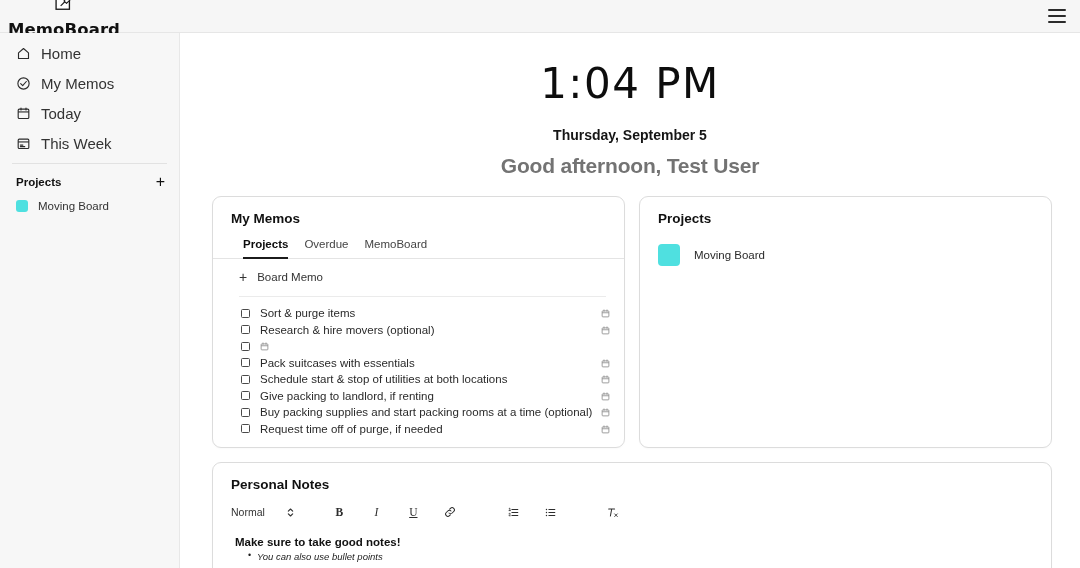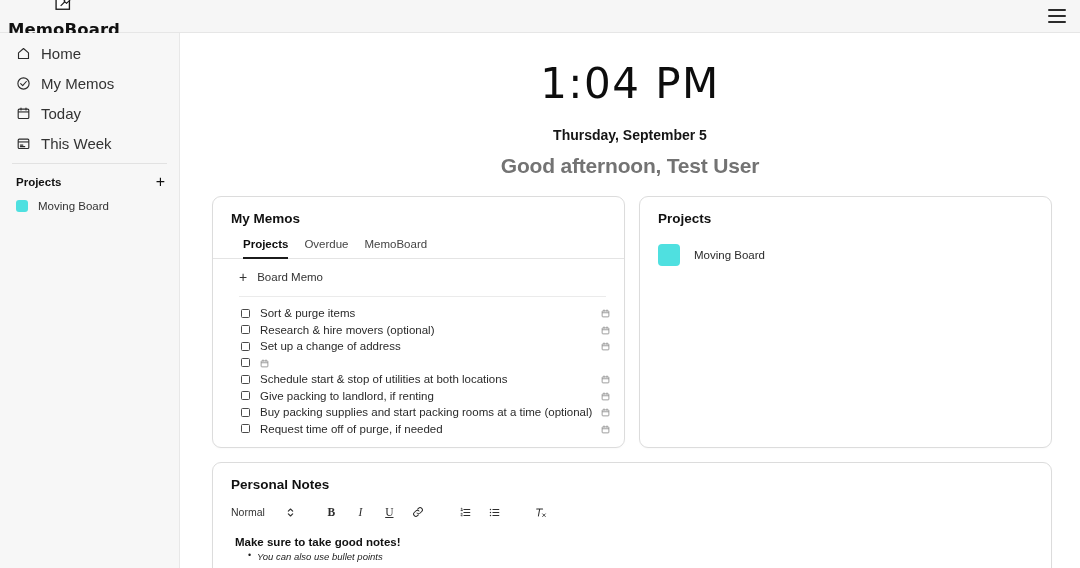--- a/index.html
+++ b/index.html
@@ -130,21 +130,21 @@
   .proj-card-label { font-size: 11.5px; color: #2a2a2a; }
 
   
   .notes-wrap { padding: 14px 28px 0 32px; }
   .notes-card {
     border: 1px solid #dcdcdc; border-top-left-radius: 9px; border-top-right-radius: 9px;
     background: #fff; padding: 14px 0 0 0; height: 200px; overflow: hidden;
     box-shadow: 0 1px 2px rgba(0,0,0,0.025);
   }
   .notes-title { font-size: 13.5px; font-weight: bold; color: #111; padding-left: 18px; }
-  .toolbar { display: flex; align-items: center; padding: 12px 0 0 18px; gap: 8px; }
+  .toolbar { display: flex; align-items: center; padding: 12px 0 0 18px; gap: 16px; }
   .tb-select { display: flex; align-items: center; gap: 22px; margin-right: 19px; cursor: pointer; }
   .tb-select .val { font-size: 10.5px; color: #333; }
   .tb-btn {
     width: 21px; height: 16px; display: flex; align-items: center; justify-content: center;
     cursor: pointer; color: #2d2d2d;
   }
   .tb-gap { width: 10px; }
   .tb-btn .g { font-size: 11.5px; font-weight: bold; font-family: "Liberation Serif", serif; }
   .tb-btn .gi { font-size: 11.5px; font-style: italic; font-family: "Liberation Serif", serif; }
   .tb-btn .gu { font-size: 11.5px; text-decoration: underline; font-family: "Liberation Serif", serif; }
@@ -273,29 +273,29 @@
                 <span class="checkbox"></span>
                 <span class="task-text">Research &amp; hire movers (optional)</span>
                 <span><svg class="cal-ic" viewBox="0 0 24 24" fill="none" stroke="currentColor" stroke-width="2.2">
                     <rect x="3" y="5" width="18" height="16" rx="2"></rect>
                     <path d="M3 10 H21"></path>
                     <path d="M8 2.5 V6 M16 2.5 V6" stroke-linecap="round"></path>
                   </svg></span>
               </div>
               <div class="task-row">
                 <span class="checkbox"></span>
-                <span class="task-text">Set up a change of address</span>
-                <span><svg class="cal-ic" viewBox="0 0 24 24" fill="none" stroke="currentColor" stroke-width="2.2">
-                    <rect x="3" y="5" width="18" height="16" rx="2"></rect>
-                    <path d="M3 10 H21"></path>
-                    <path d="M8 2.5 V6 M16 2.5 V6" stroke-linecap="round"></path>
-                  </svg></span>
-              </div>
-              <div class="task-row">
-                <span class="checkbox"></span>
+                <span><svg class="cal-ic" viewBox="0 0 24 24" fill="none" stroke="currentColor" stroke-width="2.2">
+                    <rect x="3" y="5" width="18" height="16" rx="2"></rect>
+                    <path d="M3 10 H21"></path>
+                    <path d="M8 2.5 V6 M16 2.5 V6" stroke-linecap="round"></path>
+                  </svg></span>
+              </div>
+              <div class="task-row">
+                <span class="checkbox"></span>
+                <span class="task-text">Pack suitcases with essentials</span>
                 <span><svg class="cal-ic" viewBox="0 0 24 24" fill="none" stroke="currentColor" stroke-width="2.2">
                     <rect x="3" y="5" width="18" height="16" rx="2"></rect>
                     <path d="M3 10 H21"></path>
                     <path d="M8 2.5 V6 M16 2.5 V6" stroke-linecap="round"></path>
                   </svg></span>
               </div>
               <div class="task-row">
                 <span class="checkbox"></span>
                 <span class="task-text">Schedule start &amp; stop of utilities at both locations</span>
                 <span><svg class="cal-ic" viewBox="0 0 24 24" fill="none" stroke="currentColor" stroke-width="2.2">

